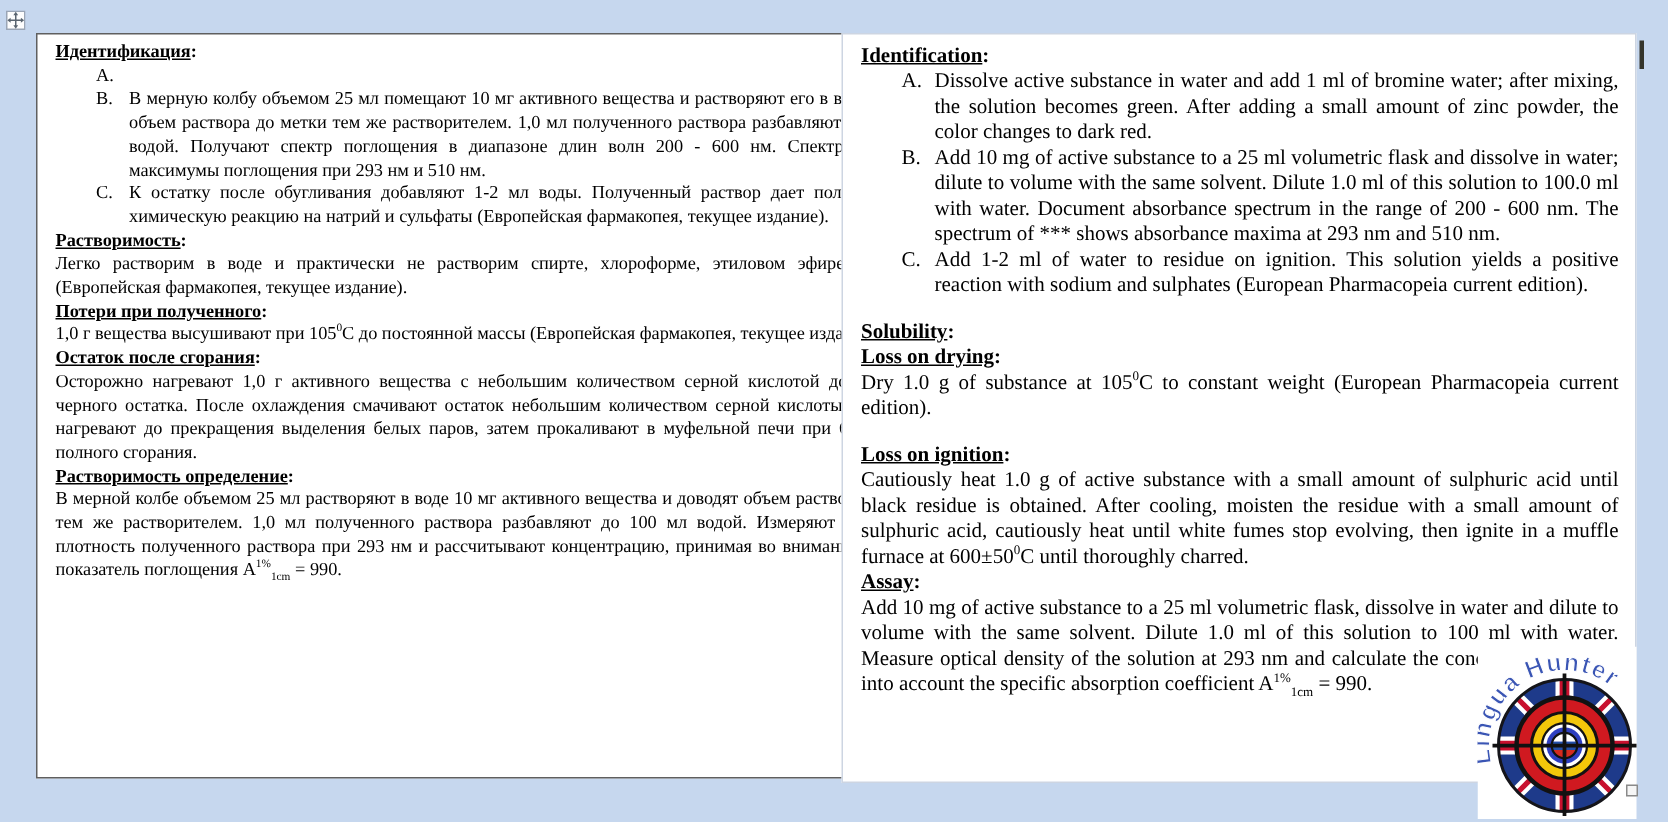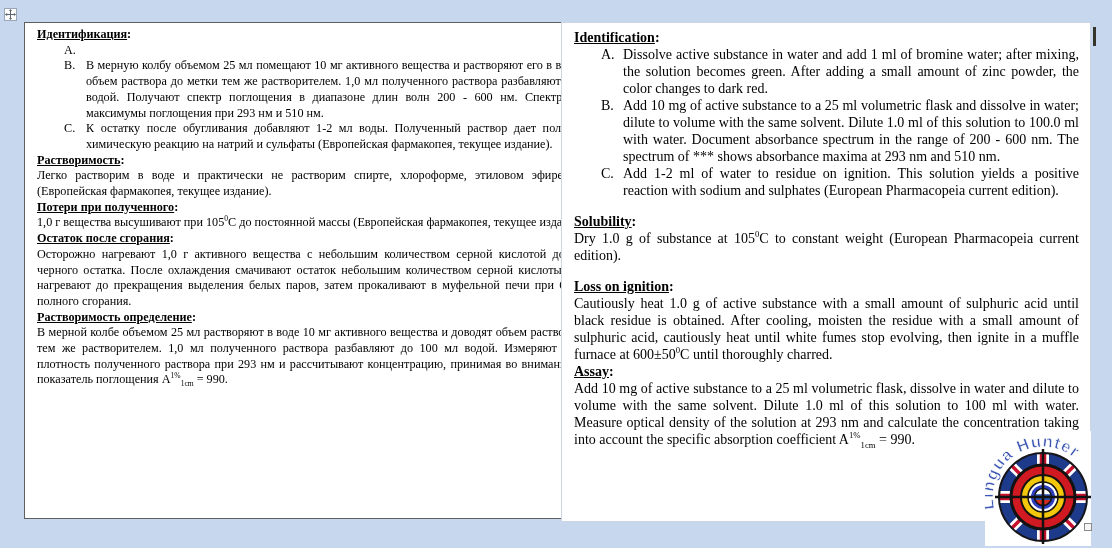--- a/index.html
+++ b/index.html
@@ -105,20 +105,21 @@
         <div class="li">
           <span class="marker">B.</span>
           <div class="li-text">Add 10 mg of active substance to a 25 ml volumetric flask and dissolve in water; dilute to volume with the same solvent. Dilute 1.0 ml of this solution to 100.0 ml with water. Document absorbance spectrum in the range of 200 - 600 nm. The spectrum of *** shows absorbance maxima at 293 nm and 510 nm.</div>
         </div>
         <div class="li">
           <span class="marker">C.</span>
           <div class="li-text">Add 1-2 ml of water to residue on ignition. This solution yields a positive reaction with sodium and sulphates (European Pharmacopeia current edition).</div>
         </div>
         <div class="gap"></div>
         <div class="heading"><span class="hu">Solubility</span>:</div>
+        <div class="heading"><span class="hu">Loss on drying</span>:</div>
         <div class="para">Dry 1.0 g of substance at 105<sup>0</sup>C to constant weight (European Pharmacopeia current edition).</div>
         <div class="gap"></div>
         <div class="heading"><span class="hu">Loss on ignition</span>:</div>
         <div class="para">Cautiously heat 1.0 g of active substance with a small amount of sulphuric acid until black residue is obtained. After cooling, moisten the residue with a small amount of sulphuric acid, cautiously heat until white fumes stop evolving, then ignite in a muffle furnace at 600±50<sup>0</sup>C until thoroughly charred.</div>
         <div class="heading"><span class="hu">Assay</span>:</div>
         <div class="para">Add 10 mg of active substance to a 25 ml volumetric flask, dissolve in water and dilute to volume with the same solvent. Dilute 1.0 ml of this solution to 100 ml with water. Measure optical density of the solution at 293 nm and calculate the concentration taking into account the specific absorption coefficient A<sup>1%</sup><sub>1cm</sub> = 990.</div>
       </div>
   </div>
 
   <div id="text-cursor"></div>

